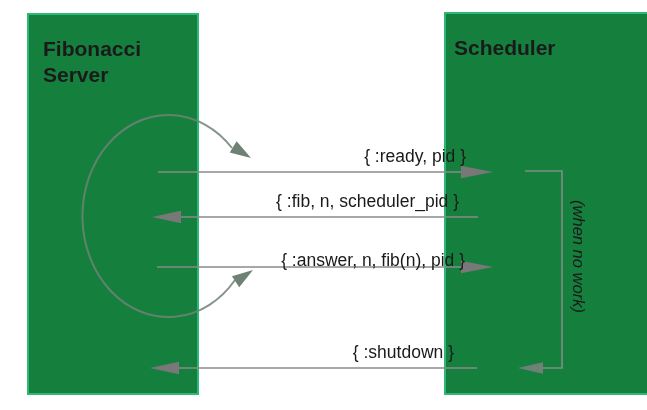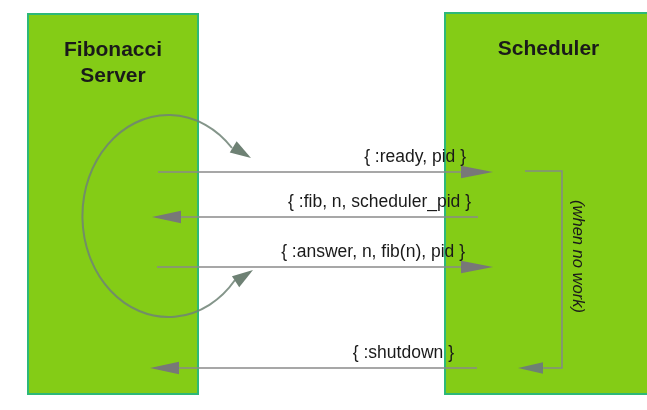--- a/index.html
+++ b/index.html
@@ -7,23 +7,23 @@
     position: relative;
     width: 647px;
     height: 410px;
     background: #ffffff;
     overflow: hidden;
     font-family: "Liberation Sans", sans-serif;
   }
   .actor-box {
     position: absolute;
     box-sizing: border-box;
-    background: #84cc16;
+    background: #15803d;
     border: 2px solid #2db878;
-    text-align: center;
+    text-align: left;
     font-weight: bold;
     font-size: 21px;
     line-height: 26px;
     color: #1a1a1a;
   }
   #actor-left  { left: 27px;  top: 13px; width: 172px; height: 382px; padding: 21px 14px 0; }
   #actor-right { left: 444px; top: 12px; width: 209px; height: 383px; padding: 21px 8px 0; }
   .overlay {
     position: absolute;
     left: 0; top: 0;
@@ -32,22 +32,22 @@
   }
   .msg-label {
     position: absolute;
     width: 300px;
     text-align: right;
     font-size: 17.5px;
     color: #1a1a1a;
     white-space: nowrap;
   }
   #msg-ready    { left: 166px; top: 146px; }
-  #msg-fib      { left: 171px; top: 191px; }
-  #msg-answer   { left: 165px; top: 241px; }
+  #msg-fib      { left: 159px; top: 191px; }
+  #msg-answer   { left: 165px; top: 250px; }
   #msg-shutdown { left: 154px; top: 342px; }
   .annotation {
     position: absolute;
     left: 498px;
     top: 247px;
     width: 160px;
     text-align: center;
     font-size: 16.5px;
     font-style: italic;
     color: #1a1a1a;

